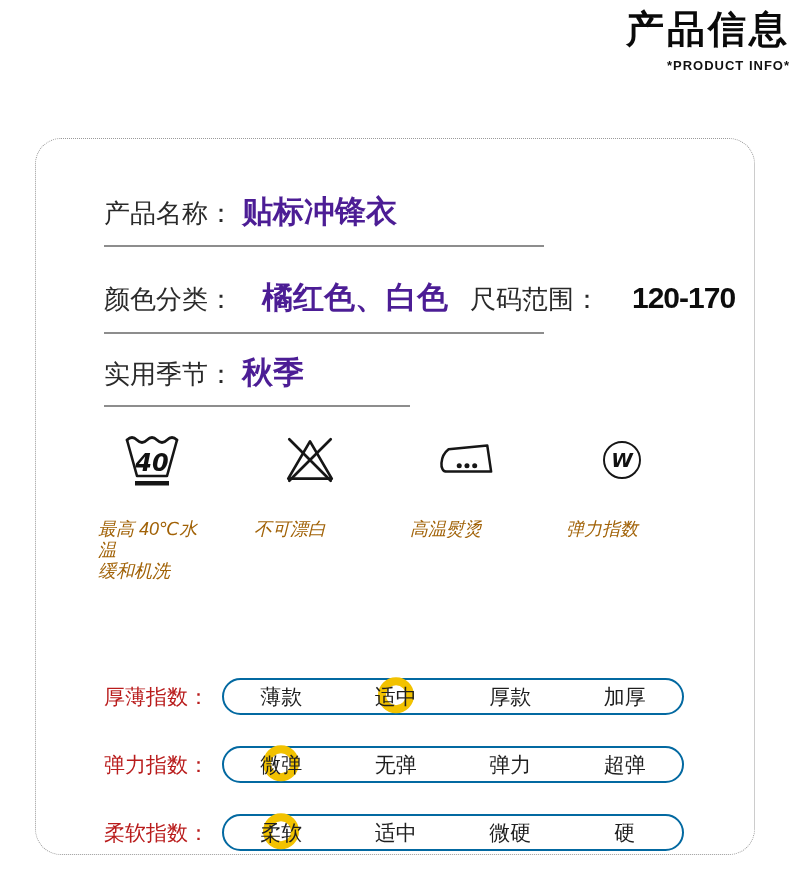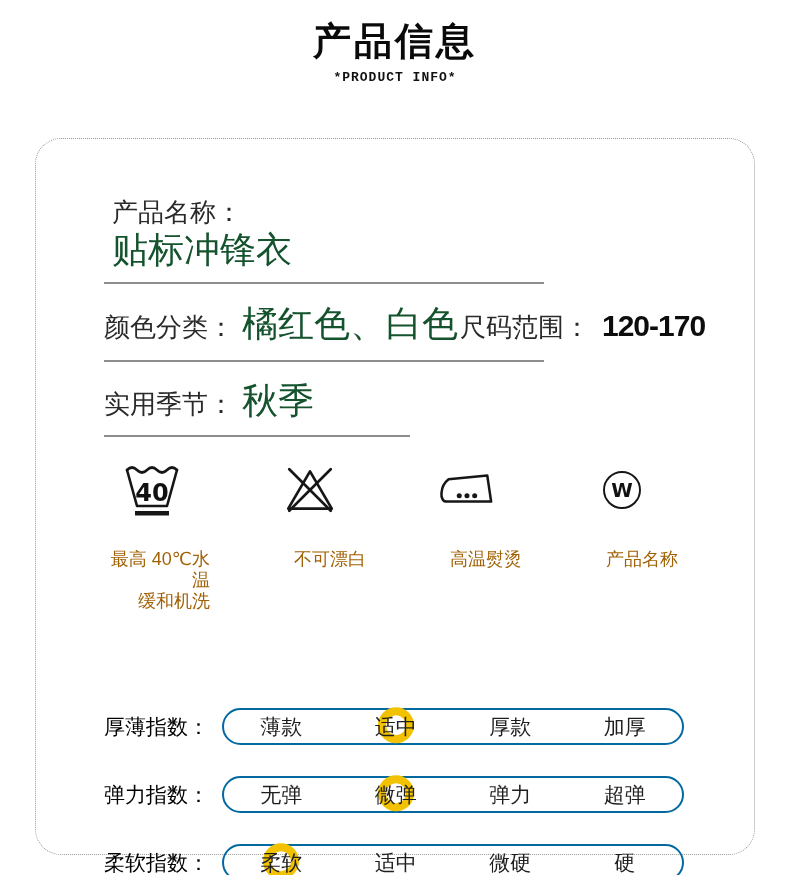--- a/index.html
+++ b/index.html
@@ -1,52 +1,52 @@
 <!DOCTYPE html>
 <html style="--hl: #F2C200;"><head>
 <meta charset="utf-8">
 <style>
   * { margin:0; padding:0; box-sizing:border-box; }
   html,body { width:790px; height:875px; background:#ffffff; overflow:hidden;
     font-family:"Liberation Sans","DejaVu Sans",sans-serif; color:#1c1c1c; }
 
   
-  .header { text-align:center; padding-top:16px;font-family:Liberation Mono, monospace; }
+  .header { text-align:right; padding-top:4px; }
   .header .title { font-size:38px; font-weight:800; letter-spacing:3px; color:#0a0a0a; }
   .header .subtitle { font-size:13px; font-weight:700; letter-spacing:1px; color:#111; margin-top:3px; }
 
   
   .card { position:absolute; left:35px; top:138px; width:720px; height:717px;
     border:1px dotted #9a9a9a; border-radius:26px; background:#fff; }
 
   
   .info-row { margin-left:68px; display:flex; align-items:baseline; line-height:38px; white-space:nowrap; }
   .info-row .lbl { font-size:26px; font-weight:400; color:#2a2a2a; }
-  .info-row .val { font-size:36px; font-weight:400; color:#14532d; margin-left:8px; }
+  .info-row .val { font-size:31px; font-weight:700; color:#4c1d95; margin-left:8px; }
   .info-row .lbl2 { font-size:26px; font-weight:400; color:#2a2a2a; margin-left:2px; }
   .info-row .val2 { font-size:30px; font-weight:700; color:#0d0d0d; margin-left:12px; letter-spacing:-1px; }
-  .row-1 { margin-top:54px;flex-direction:column; }
-  .row-2 { margin-top:21px; }
+  .row-1 { margin-top:54px; }
+  .row-2 { margin-top:32px;gap:20px; }
   .row-3 { margin-top:20px; }
   .divider { border-top:2px solid #8d8d8d; margin-left:68px; }
   .div-1, .div-2 { width:440px; margin-top:13px; }
   .div-2 { margin-top:14px; }
   .div-3 { width:306px; margin-top:12px; }
 
   
   .care-row { margin:22px 0 0 62px; width:580px; display:flex; justify-content:space-between; }
-  .care { width:112px; text-align:right; }
+  .care { width:112px; text-align:left;font-style:italic; }
   .care .icon-box { height:62px; display:flex; align-items:center; justify-content:center; }
   .care svg { display:block; }
   .care .cap { margin-top:28px; font-size:18px; line-height:21px; color:#a16207; }
 
   
   .indices { margin-top:96px; }
   .idx-row { display:flex; align-items:center; margin-left:68px; margin-bottom:31px; }
-  .idx-label { width:118px; font-size:21px; color:#000000; white-space:nowrap; }
+  .idx-label { width:118px; font-size:21px; color:#b91c1c; white-space:nowrap; }
   .pill { flex:0 0 462px; height:37px; border:2px solid #0369a1; border-radius:19px;
     display:flex; align-items:center; }
   .opt { flex:1; text-align:center; font-size:21px; color:#1e1e1e; position:relative; }
   .opt-text { position:relative; z-index:1; }
   .opt.highlighted::before { content:""; position:absolute; left:50%; top:50%;
     width:20px; height:20px; border:8px solid var(--hl,#F2C200); border-radius:50%;
     transform:translate(-50%,-55%); z-index:0; }
 
   .stroke { fill:none; stroke:#161616; stroke-width:2.6; stroke-linejoin:round; stroke-linecap:round; }
   .fillblk { fill:#161616; stroke:none; }
@@ -127,43 +127,43 @@
     </div>
 
     <div class="care">
       <div class="icon-box">
         <svg width="42" height="42" viewBox="0 0 56 56">
           <circle class="stroke" stroke-width="3.4" cx="28" cy="28" r="24"></circle>
           <text class="svgtxt" x="28" y="37" font-size="26" text-anchor="middle">W</text>
         </svg>
       </div>
       <div class="cap">
-        <div>产品名称</div>
+        <div>弹力指数</div>
       </div>
     </div>
 
   </div>
 
   <div class="indices">
 
     <div class="idx-row">
       <div class="idx-label">厚薄指数：</div>
       <div class="pill">
         <div class="opt"><span class="opt-text">薄款</span></div>
         <div class="opt highlighted"><span class="opt-text">适中</span></div>
         <div class="opt"><span class="opt-text">厚款</span></div>
         <div class="opt"><span class="opt-text">加厚</span></div>
       </div>
     </div>
 
     <div class="idx-row">
       <div class="idx-label">弹力指数：</div>
       <div class="pill">
+        <div class="opt highlighted"><span class="opt-text">微弹</span></div>
         <div class="opt"><span class="opt-text">无弹</span></div>
-        <div class="opt highlighted"><span class="opt-text">微弹</span></div>
         <div class="opt"><span class="opt-text">弹力</span></div>
         <div class="opt"><span class="opt-text">超弹</span></div>
       </div>
     </div>
 
     <div class="idx-row">
       <div class="idx-label">柔软指数：</div>
       <div class="pill">
         <div class="opt highlighted"><span class="opt-text">柔软</span></div>
         <div class="opt"><span class="opt-text">适中</span></div>

